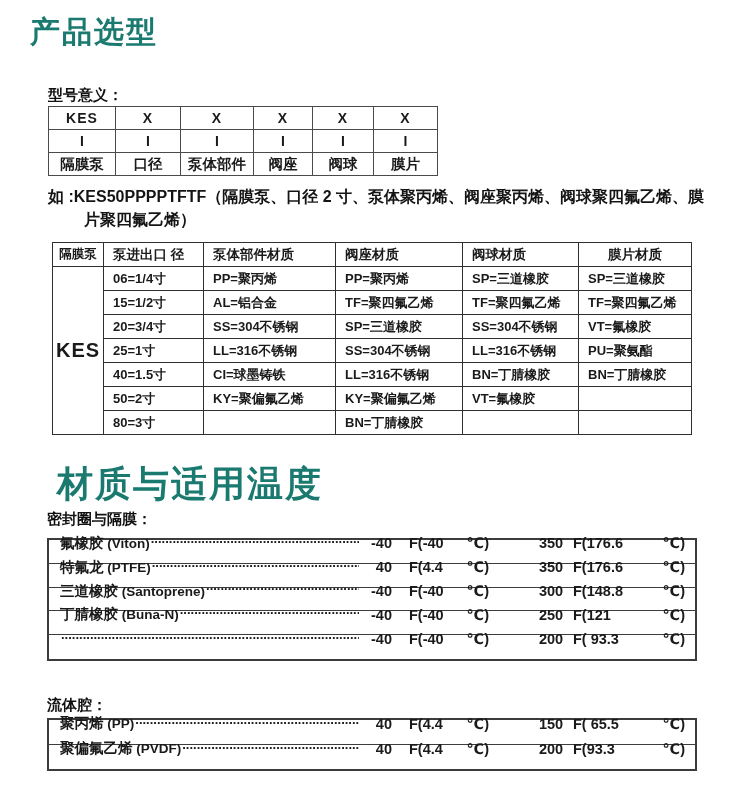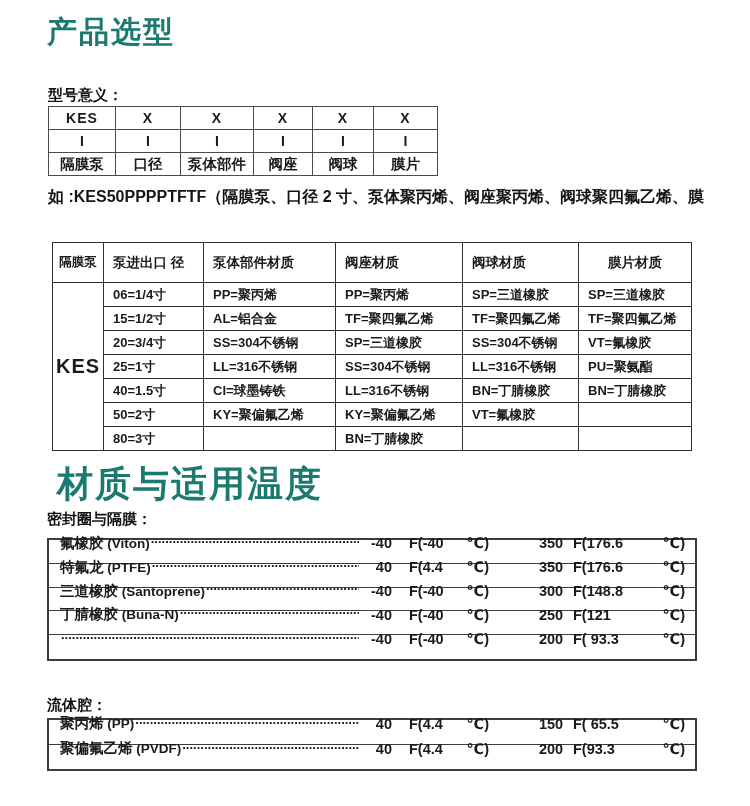--- a/index.html
+++ b/index.html
@@ -5,21 +5,21 @@
   html,body{margin:0;padding:0;background:#ffffff;}
   body{
     width:750px;height:806px;position:relative;overflow:hidden;
     font-family:"Liberation Sans","DejaVu Sans",sans-serif;
     color:#1a1a1a;
   }
   .abs{position:absolute;}
 
   
   .main-title{
-    left:47px;top:12px;
+    left:30px;top:12px;
     font-size:30px;font-weight:bold;letter-spacing:2px;
     color:#1a7a70;
   }
   .sub-title{
     left:57px;top:460px;
     font-size:36px;font-weight:bold;letter-spacing:2px;
     color:#1a7a70;
   }
   .section-label{font-size:15px;font-weight:600;color:#111;}
   #model-label{left:48px;top:86px;}
@@ -50,21 +50,21 @@
     border-collapse:collapse;table-layout:fixed;
   }
   #sel-table th,#sel-table td{
     border:1px solid #2f2f2f;height:23px;
     font-size:13px;font-weight:600;
     text-align:left;vertical-align:middle;
     padding:0 0 0 9px;white-space:nowrap;overflow:hidden;
   }
   #sel-table th{font-size:13.5px;font-weight:700;}
   #sel-table th:first-child{padding:0;text-align:center;font-size:12.5px;}
-  #sel-table th:last-child{padding:8px;text-align:center;margin-left:43px;}
+  #sel-table th:last-child{padding:0;text-align:center;margin-left:43px;}
   #sel-table td.kes-cell{
     text-align:center;padding:0;
     font-size:20px;font-weight:600;letter-spacing:1px;
   }
 
   
   .temp-table{
     width:650px;border:2px solid #3c3c3c;box-sizing:border-box;
   }
   #seal-table{left:47px;top:538px;}
@@ -132,20 +132,21 @@
         <td>泵体部件</td>
         <td>阀座</td>
         <td>阀球</td>
         <td>膜片</td>
       </tr>
     </tbody>
 </table>
 
 <div class="abs" id="example">
   <div class="line1">如 :KES50PPPPTFTF（隔膜泵、口径 2 寸、泵体聚丙烯、阀座聚丙烯、阀球聚四氟乙烯、膜</div>
+  <div class="line2">片聚四氟乙烯）</div>
 </div>
 
 <table class="abs" id="sel-table">
   <colgroup>
     <col style="width:51px">
       <col style="width:100px">
       <col style="width:132px">
     <col style="width:127px">
       <col style="width:116px">
       <col style="width:113px">

